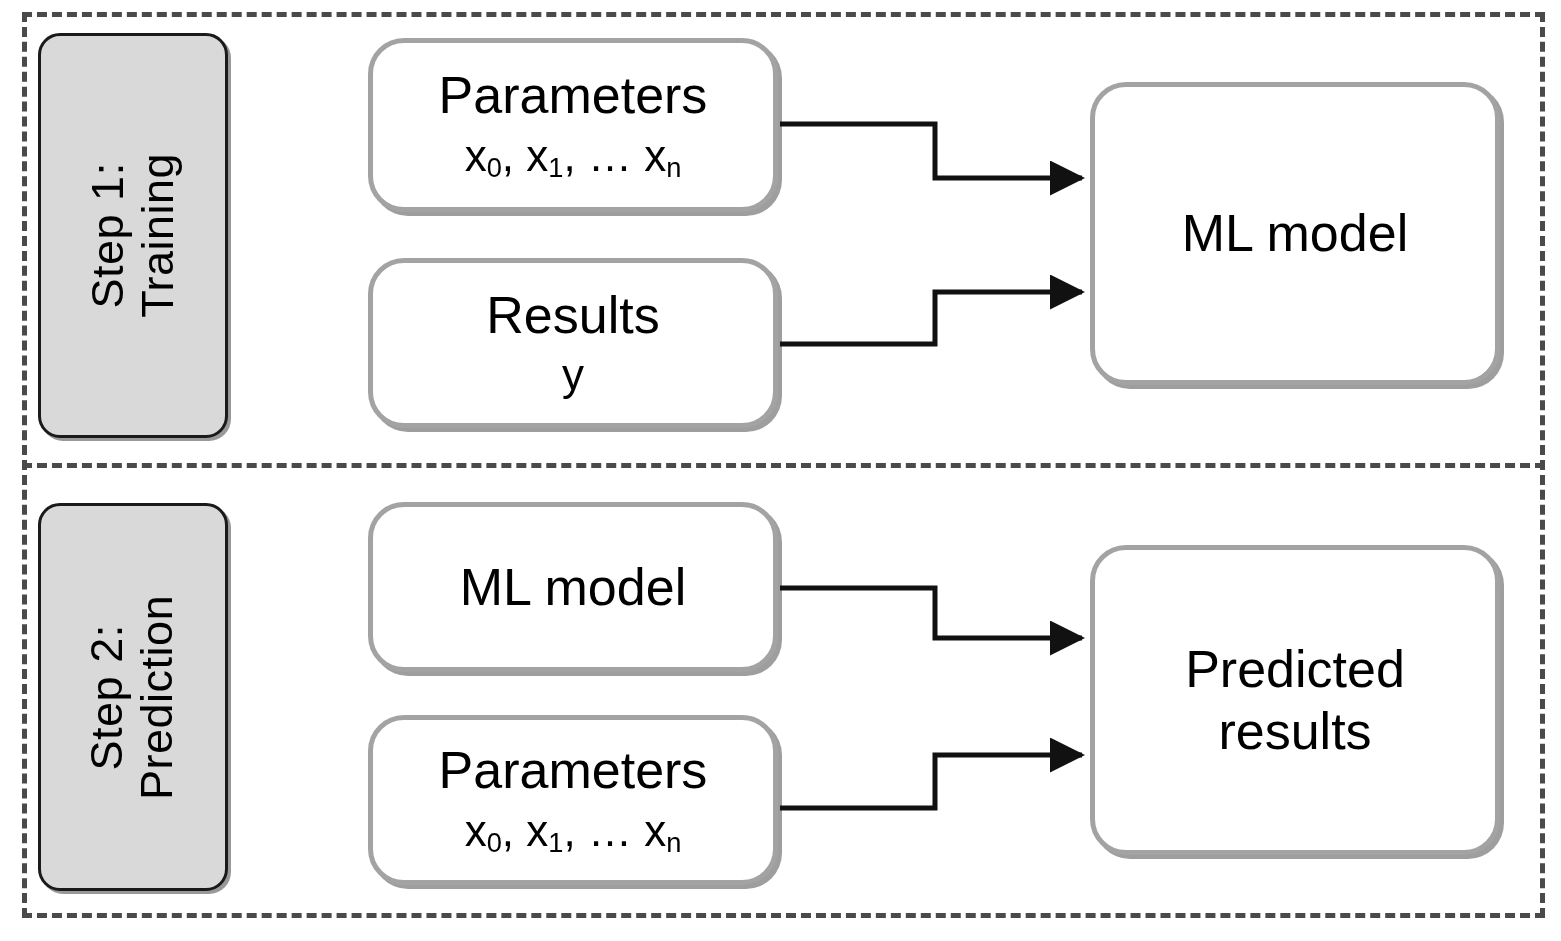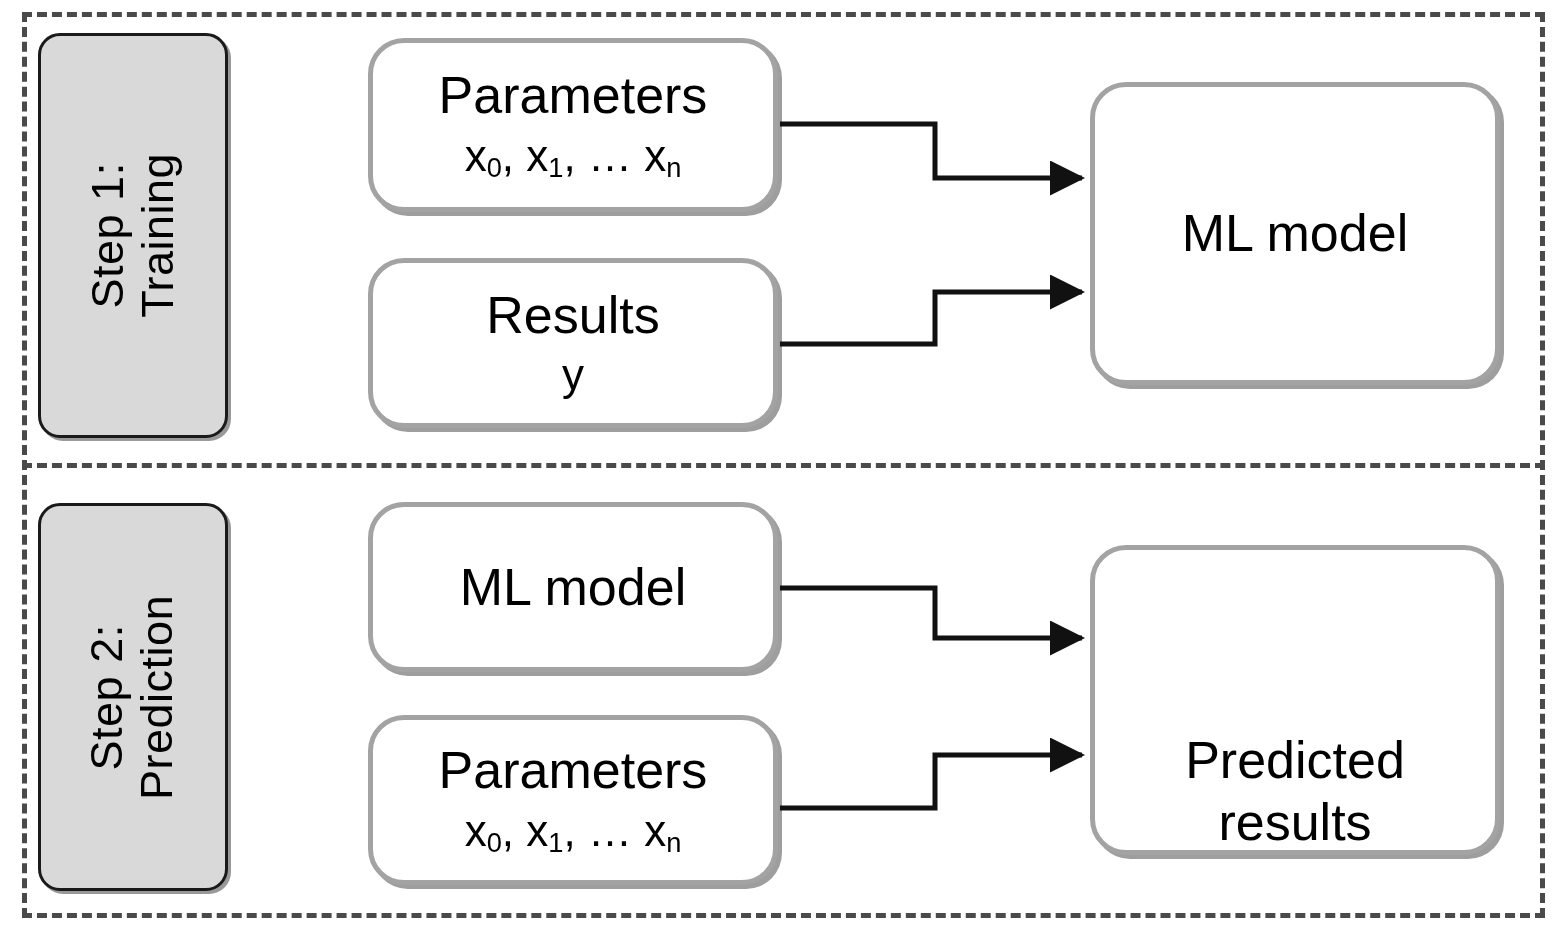--- a/index.html
+++ b/index.html
@@ -146,21 +146,21 @@
 
   <div class="node" style="left:368px; top:502px; width:410px; height:170px;">
     <span class="line-main">ML model</span>
   </div>
 
   <div class="node" style="left:368px; top:715px; width:410px; height:170px;">
     <span class="line-main">Parameters</span>
     <span class="line-sub"><span>x</span><sub>0</sub><span>, x</span><sub>1</sub><span>,  …  x</span><sub>n</sub></span>
   </div>
 
-  <div class="node two-line" style="left:1090px; top:545px; width:410px; height:310px;justify-content:flex-end;">
+  <div class="node two-line" style="left:1090px; top:545px; width:410px; height:310px;">
     <span class="line-main">Predicted</span>
     <span class="line-main">results</span>
   </div>
 
   <svg class="connectors" viewBox="0 0 1561 941">
     <defs>
       <marker id="arrowhead" markerWidth="7" markerHeight="7" refX="6.4" refY="3.5" orient="auto" markerUnits="strokeWidth">
         <polygon points="0,0 7,3.5 0,7" fill="#111111"></polygon>
       </marker>
     </defs>

